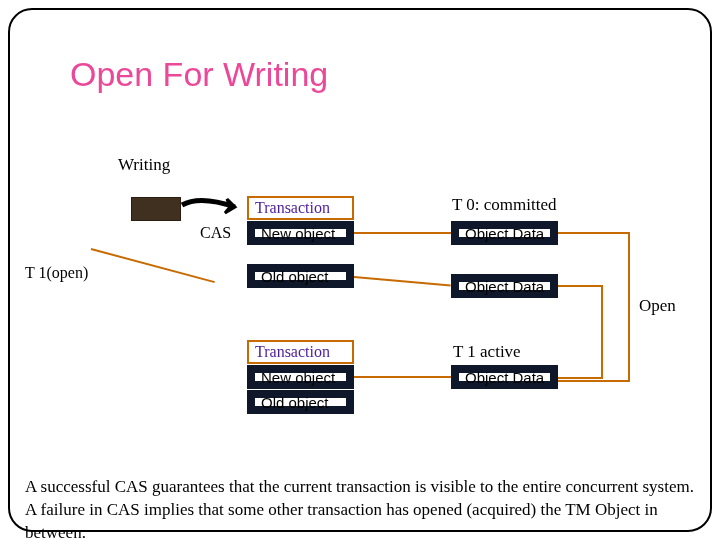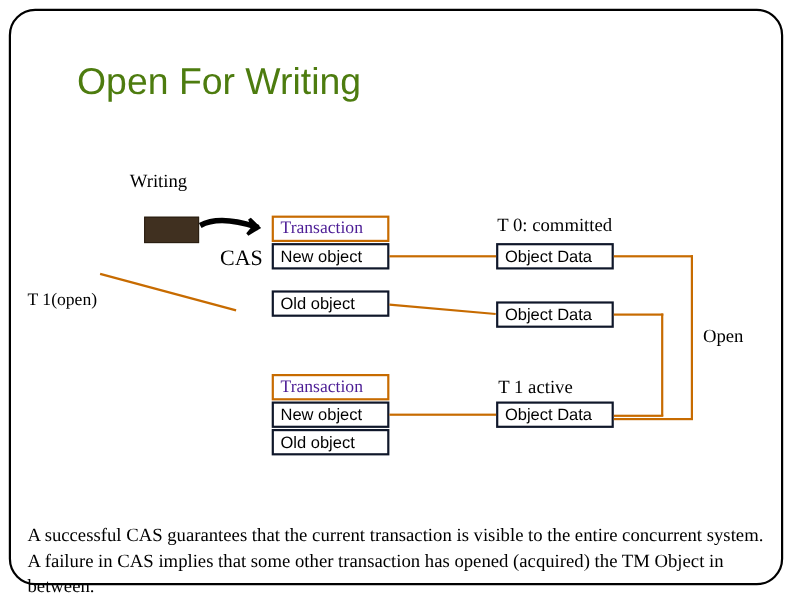--- a/index.html
+++ b/index.html
@@ -14,32 +14,32 @@
     position: absolute;
     left: 8px; top: 8px;
     width: 704px; height: 524px;
     border: 2px solid #000;
     border-radius: 24px;
   }
   .title {
     position: absolute;
     left: 70px; top: 55px;
     font-size: 34px;
-    color: #4d7c0f;
+    color: #ec4899;
     font-weight: 400;
   }
   .label {
     position: absolute;
     font-family: "Times New Roman", serif;
     font-size: 17px;
     color: #000;
   }
   .box {
     position: absolute;
-    border: 2px solid #0f172a;
+    border: 8px solid #0f172a;
     background: #fff;
     font-family: Arial, sans-serif;
     font-size: 15px;
     color: #000;
     display: flex;
     align-items: center;
     padding-left: 6px;
     height: 24px;
   }
   .box-serif {
@@ -77,21 +77,21 @@
 </head>
 <body>
 
 <div class="frame"></div>
 
 <div class="title">Open For Writing</div>
 
 <div class="label" style="left:118px; top:155px;">Writing</div>
 <div class="darkblock" style="left:131px; top:197px;"></div>
 
-<div class="label" style="left:200px; top:224px; font-size:20px;">CAS</div>
+<div class="label" style="left:200px; top:224px; font-size:16px;">CAS</div>
 
 <div class="label" style="left:25px; top:264px; font-size:16px;">T 1(open)</div>
 
 <div class="box-serif" style="left:247px; top:196px; width:107px;">Transaction</div>
 <div class="box" style="left:247px; top:221px; width:107px;">New object</div>
 <div class="box" style="left:247px; top:264px; width:107px;">Old object</div>
 
 <div class="label" style="left:452px; top:195px;">T 0: committed</div>
 <div class="box" style="left:451px; top:221px; width:107px;">Object Data</div>
 <div class="box" style="left:451px; top:274px; width:107px;">Object Data</div>

